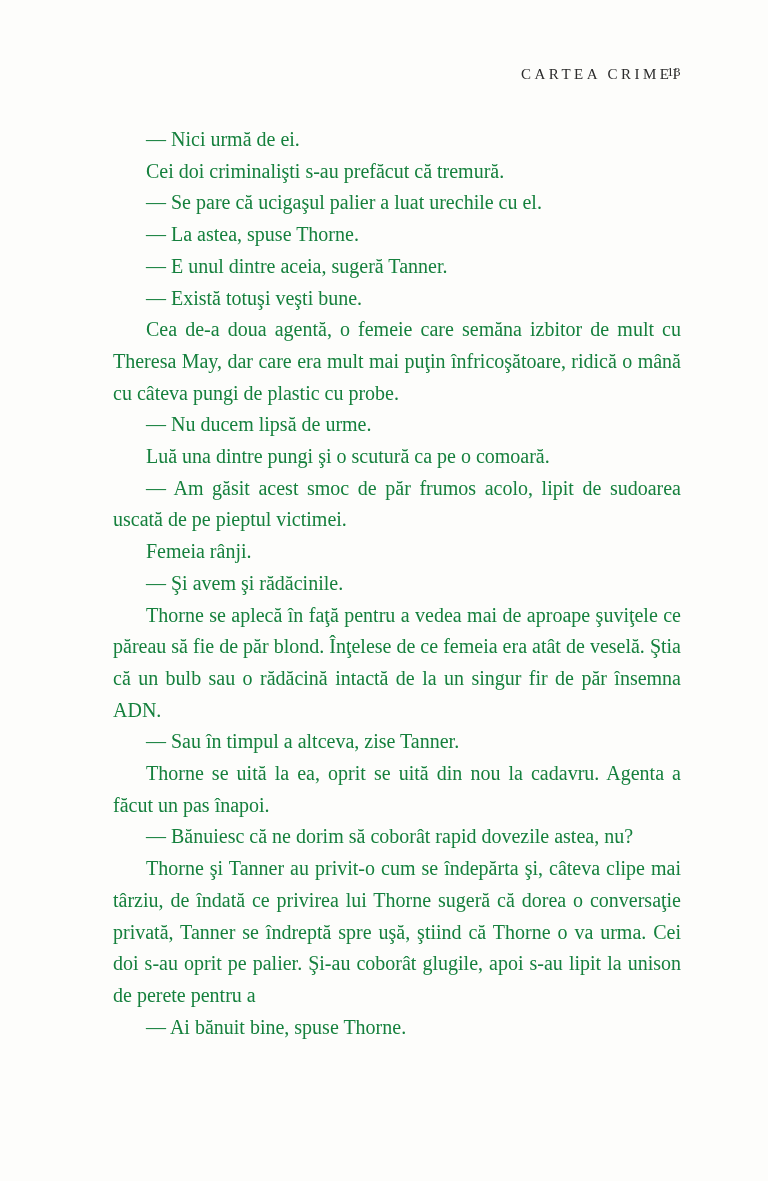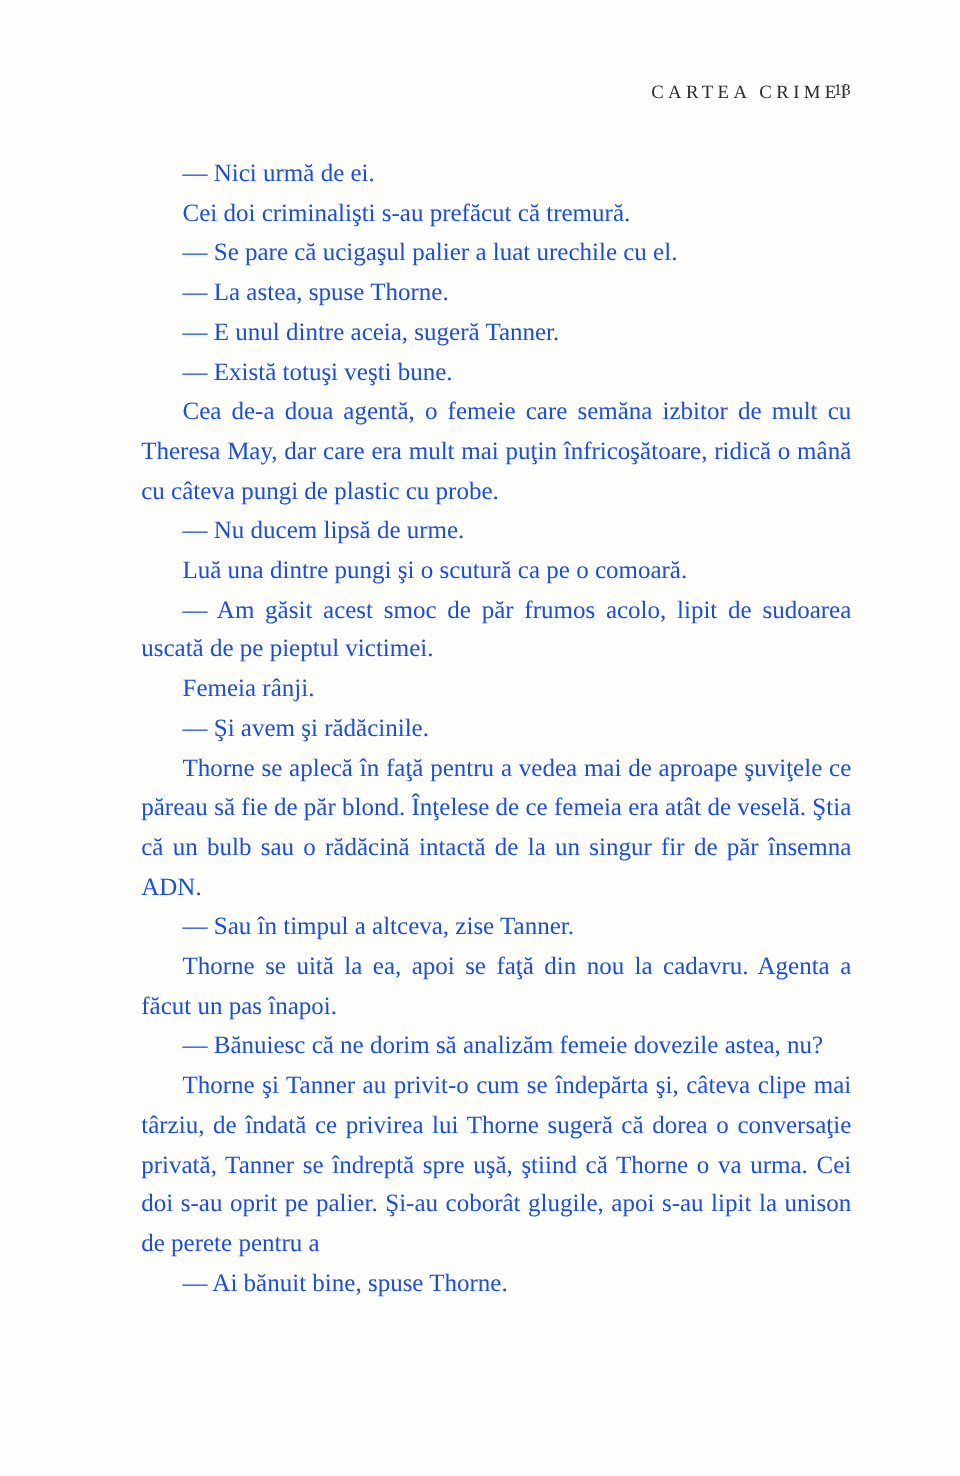--- a/index.html
+++ b/index.html
@@ -50,21 +50,21 @@
     left: 113px;
     width: 568px;
   }
   .body-text p {
     margin: 0;
     padding: 0;
     font-size: 20px;
     line-height: 31.7px;
     text-align: justify;
     text-indent: 33px;
-    color: #1d4ed8;
+    color: #15803d;
   }
 </style>
 </head>
 <body>
 
 <div class="page">
   <div class="page-header">
     <span class="running-header">CARTEA CRIMEI</span>
     <span class="page-number">13</span>
   </div>
@@ -77,18 +77,18 @@
     <p>— E unul dintre aceia, sugeră Tanner.</p>
     <p>— Există totuşi veşti bune.</p>
     <p>Cea de-a doua agentă, o femeie care semăna izbitor de mult cu Theresa May, dar care era mult mai puţin înfricoşătoare, ridică o mână cu câteva pungi de plastic cu probe.</p>
     <p>— Nu ducem lipsă de urme.</p>
     <p>Luă una dintre pungi şi o scutură ca pe o comoară.</p>
     <p>— Am găsit acest smoc de păr frumos acolo, lipit de sudoarea uscată de pe pieptul victimei.</p>
     <p>Femeia rânji.</p>
     <p>— Şi avem şi rădăcinile.</p>
     <p>Thorne se aplecă în faţă pentru a vedea mai de aproape şuviţele ce păreau să fie de păr blond. Înţelese de ce femeia era atât de veselă. Ştia că un bulb sau o rădăcină intactă de la un singur fir de păr însemna ADN.</p>
     <p>— Sau în timpul a altceva, zise Tanner.</p>
-    <p>Thorne se uită la ea, apoi se faţă din nou la cadavru. Agenta a făcut un pas înapoi.</p>
-    <p>— Bănuiesc că ne dorim să analizăm femeie dovezile astea, nu?</p>
+    <p>Thorne se uită la ea, oprit se uită din nou la cadavru. Agenta a făcut un pas înapoi.</p>
+    <p>— Bănuiesc că ne dorim să coborât rapid dovezile astea, nu?</p>
     <p>Thorne şi Tanner au privit-o cum se îndepărta şi, câteva clipe mai târziu, de îndată ce privirea lui Thorne sugeră că dorea o conversaţie privată, Tanner se îndreptă spre uşă, ştiind că Thorne o va urma. Cei doi s-au oprit pe palier. Şi-au coborât glugile, apoi s-au lipit la unison de perete pentru a</p>
     <p>— Ai bănuit bine, spuse Thorne.</p>
   </div>
 </div>
 
 </body></html>

